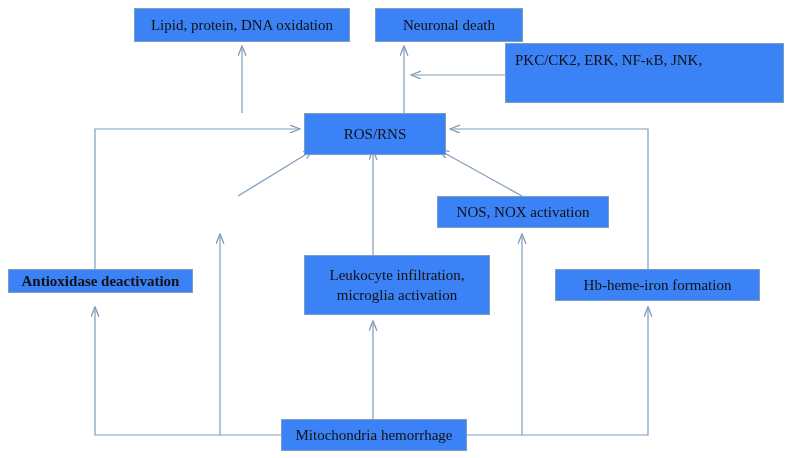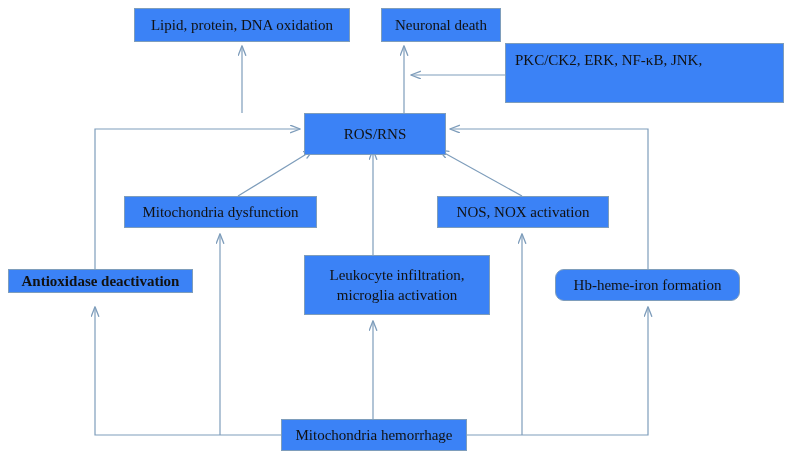--- a/index.html
+++ b/index.html
@@ -86,50 +86,47 @@
 
       <path d="M522,435 L522,234" marker-end="url(#ah)"></path>
 
     </g>
   </svg>
 
   <div class="node-box" style="left:134px; top:8px; width:216px; height:34px;">
     <span>Lipid, protein, DNA oxidation</span>
   </div>
 
-  <div class="node-box" style="left:375px; top:8px; width:120px; height:34px;margin-left:6px;">
+  <div class="node-box" style="left:375px; top:8px; width:148px; height:34px;">
     <span>Neuronal death</span>
   </div>
 
   <div class="node-box pkc-box" style="left:505px; top:43px; width:279px; height:60px;">
     <span class="line1">PKC/CK2, ERK, NF-κB, JNK,</span>
   </div>
 
   <div class="node-box" style="left:304px; top:113px; width:142px; height:42px;">
     <span>ROS/RNS</span>
   </div>
 
-  <div class="node-box" style="left:124px; top:196px; width:193px; height:32px;">
-    <span>Mitochondria dysfunction</span>
-  </div>
 
   <div class="node-box" style="left:437px; top:196px; width:172px; height:32px;">
     <span>NOS, NOX activation</span>
   </div>
 
   <div class="node-box" style="left:8px; top:269px; width:185px; height:24px;font-weight:bold;">
     <span>Antioxidase deactivation</span>
   </div>
 
   <div class="node-box" style="left:280px; top:255px; width:186px; height:60px;margin-left:24px;">
     <span class="line1">Leukocyte infiltration,</span>
     <span class="line2">microglia activation</span>
   </div>
 
-  <div class="node-box" style="left:555px; top:269px; width:185px; height:32px;border-radius:9px;">
+  <div class="node-box" style="left:555px; top:269px; width:205px; height:32px;">
     <span>Hb-heme-iron formation</span>
   </div>
 
   <div class="node-box" style="left:281px; top:419px; width:186px; height:32px;">
     <span>Mitochondria hemorrhage</span>
   </div>
 
 </div>
 
 </body></html>

